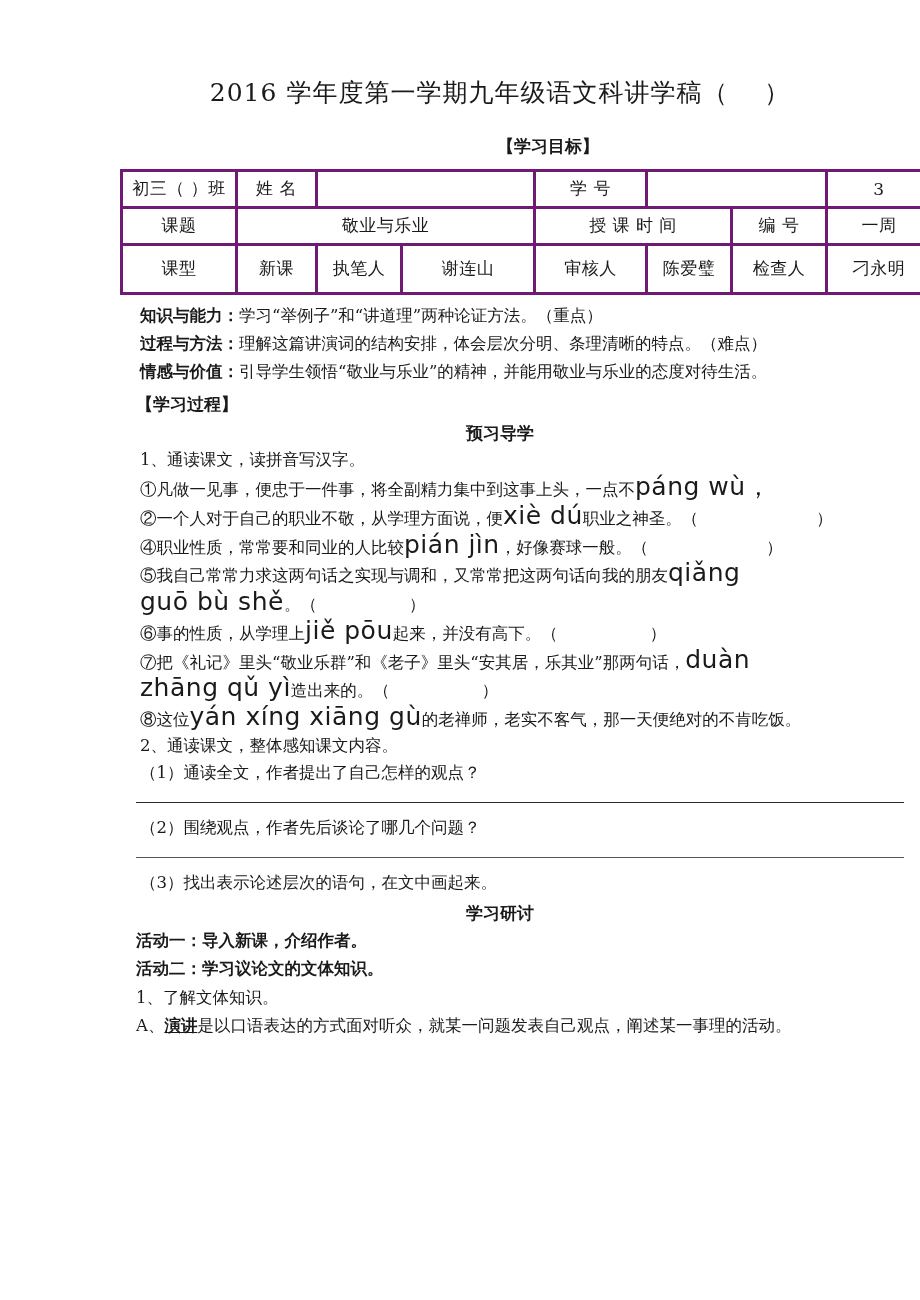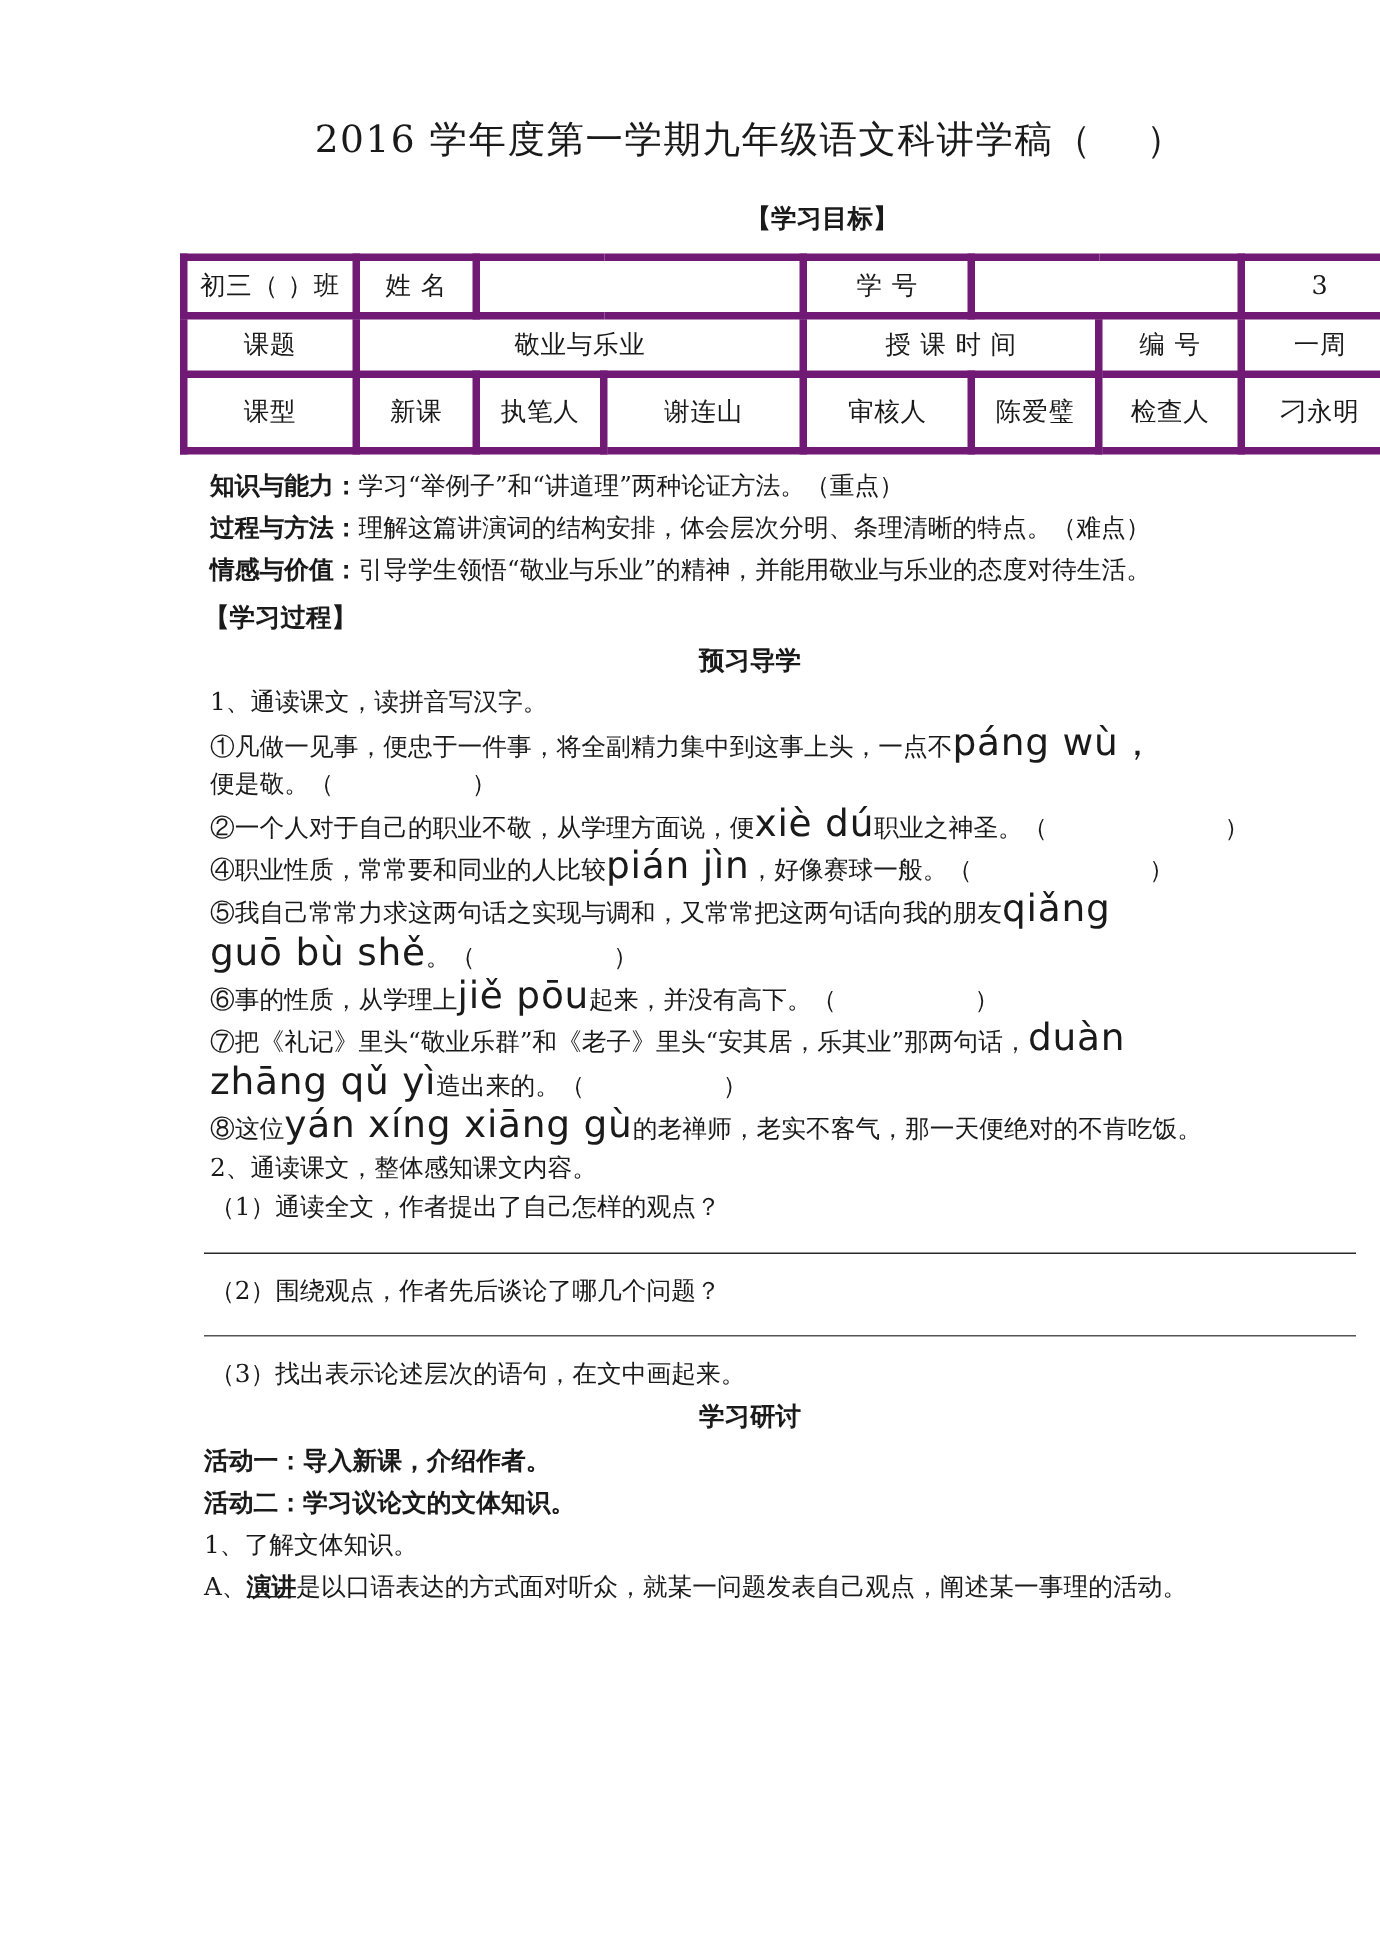--- a/index.html
+++ b/index.html
@@ -50,21 +50,21 @@
 
   
   .info-table {
     border-collapse: collapse;
     width: 760px;
     margin-left: 80px;
     margin-top: 9px;
     table-layout: fixed;
   }
   .info-table td {
-    border: 5px solid #701a75;
+    border: 3px solid #701a75;
     text-align: center;
     vertical-align: middle;
     font-size: 17px;
     font-family: "DejaVu Serif", "Liberation Serif", serif;
     padding: 0;
     height: 34px;
     letter-spacing: 0.5px;
   }
   .info-table tr.tall td { height: 46px; }
   .sp { letter-spacing: 5px; padding-left: 5px; }
@@ -227,23 +227,20 @@
 
   <div class="center-heading">预习导学</div>
 
   <div class="body-block">
 
     <div class="p">1、通读课文，读拼音写汉字。</div>
 
     <div class="p p-tight">
       <span>①</span><span>凡做一见事，便忠于一件事，将全副精力集中到这事上头，一点不</span><span class="py">páng   wù，</span>
     </div>
-    <div class="p p-tight">
-      <span>便是敬。（</span><span class="gap"></span><span>）</span>
-    </div>
 
     <div class="p p-tight">
       <span>②</span><span>一个人对于自己的职业不敬，从学理方面说，便</span><span class="py">xiè dú</span><span>职业之神圣。（</span><span class="gap-lg"></span><span>）</span>
     </div>
 
 
     <div class="p p-tight">
       <span>④</span><span>职业性质，常常要和同业的人比较</span><span class="py">pián jìn</span><span>，好像赛球一般。（</span><span class="gap-lg"></span><span>）</span>
     </div>
 

